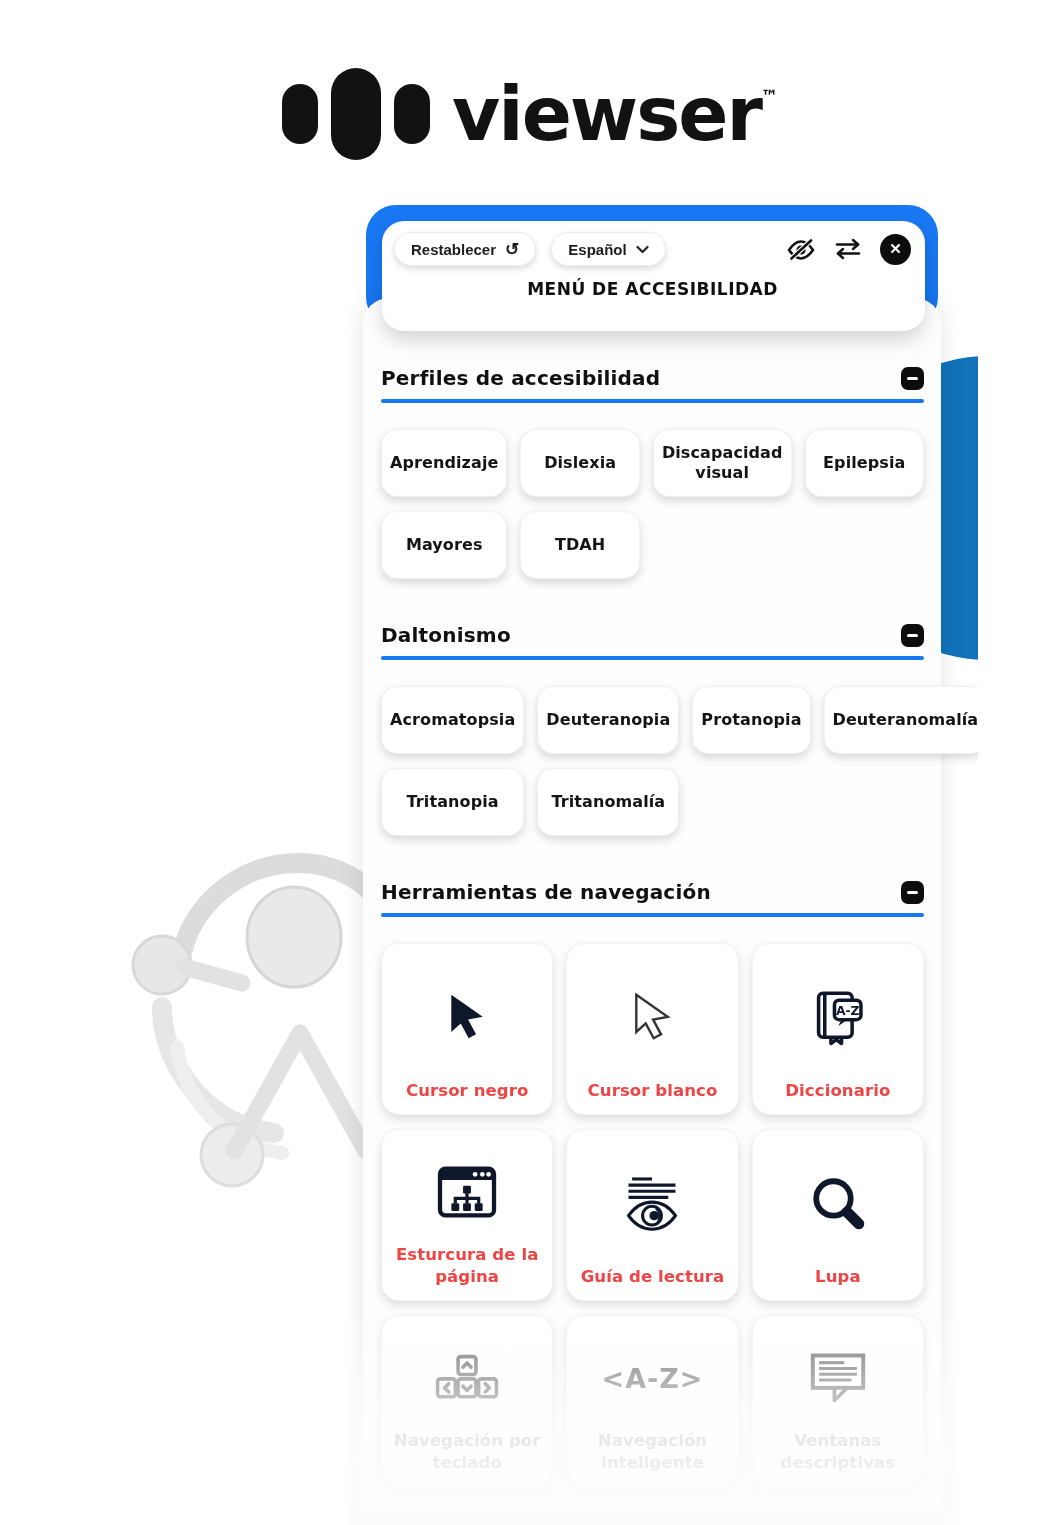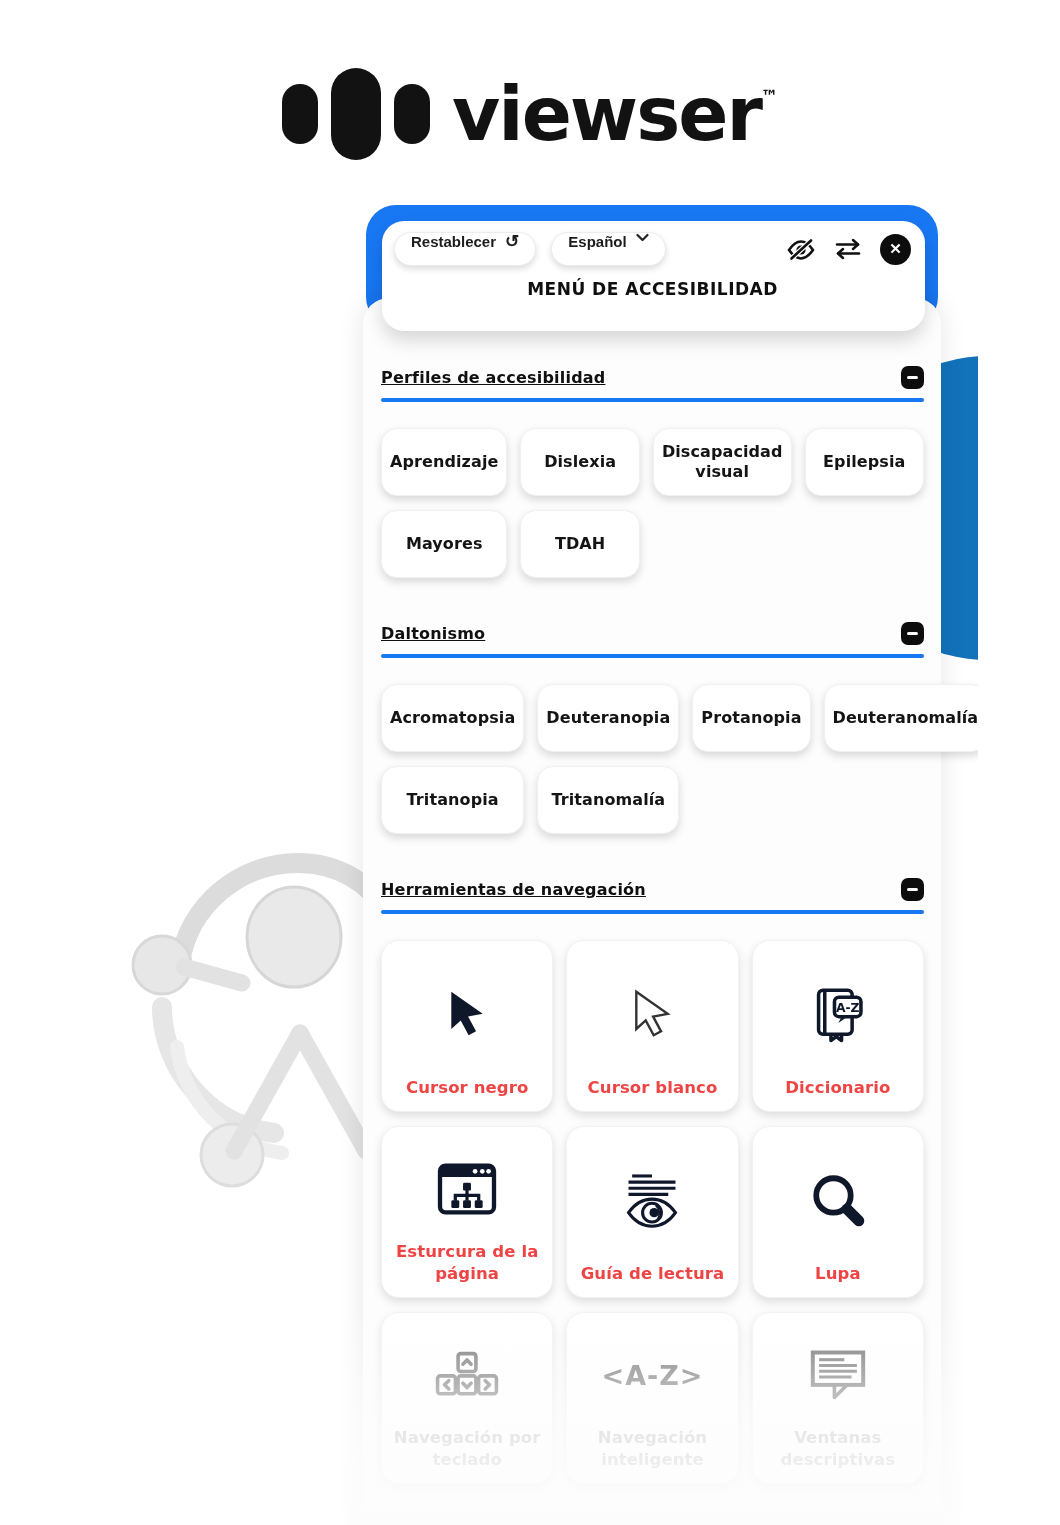--- a/index.html
+++ b/index.html
@@ -21,35 +21,35 @@
 
   
   .blue-frame{position:absolute;left:284px;top:205px;width:572px;height:122px;border-radius:30px;z-index:2;}
   .panel-body{position:absolute;left:281px;top:298px;width:578px;height:1227px;background:#fdfdfd;
       border-radius:26px 26px 0 0;box-shadow:0 0 26px rgba(0,0,0,0.10);z-index:2;
       padding:68px 17px 0 18px;box-sizing:border-box;}
   .title-card{position:absolute;left:300px;top:221px;width:543px;height:110px;background:#ffffff;
       border-radius:22px;box-shadow:0 10px 18px rgba(0,0,0,0.15);z-index:3;
       padding:11px 14px 0 12px;box-sizing:border-box;}
   .toolbar{display:flex;align-items:center;}
-  .tool-pill{display:inline-flex;align-items:flex-start;gap:9px;background:#fff;border:1px solid #ececec;
+  .tool-pill{display:inline-flex;align-items:center;gap:9px;background:#fff;border:1px solid #ececec;
       border-radius:17px;height:34px;padding:0 16px;font-size:15px;font-weight:600;color:#1c1c1c;
       box-shadow:0 3px 6px rgba(0,0,0,0.14);cursor:pointer;}
   .tool-pill + .tool-pill{margin-left:15px;}
   .reset-glyph{font-size:17px;font-weight:700;line-height:1;}
   .toolbar-right{margin-left:auto;display:flex;align-items:center;gap:17px;}
   .icon-btn{background:none;border:none;padding:0;cursor:pointer;display:flex;align-items:center;}
   .close-btn{width:31px;height:31px;border-radius:50%;background:#0d0d0d;color:#fff;display:flex;
       align-items:center;justify-content:center;font-size:15px;font-weight:800;border:none;cursor:pointer;}
   .menu-title{margin-top:13px;text-align:center;font-size:17px;font-weight:800;letter-spacing:0.5px;color:#0f0f0f;}
 
   
   .section{margin-bottom:44px;}
   .section-head{display:flex;align-items:center;justify-content:space-between;}
-  .section-title{font-size:16px;font-weight:700;letter-spacing:0.2px;color:#101010;text-decoration:underline;}
+  .section-title{font-size:20px;font-weight:700;letter-spacing:0.2px;color:#101010;}
   .collapse-btn{width:23px;height:23px;background:#0d0d0d;border:none;border-radius:7px;cursor:pointer;
       display:flex;align-items:center;justify-content:center;padding:0;}
   .collapse-btn::after{content:"";width:11px;height:3px;background:#fff;border-radius:2px;}
   .section-rule{height:4px;border-radius:2px;margin-top:9px;}
 
   .btn-grid{display:grid;grid-template-columns:repeat(4,1fr);gap:14px 13px;margin-top:26px;}
   .opt-btn{background:#fff;border:1px solid #f1f1f1;border-radius:16px;min-height:68px;display:flex;
       align-items:center;justify-content:center;text-align:center;font-size:16px;font-weight:700;
       color:#141414;box-shadow:0 4px 9px rgba(0,0,0,0.15);cursor:pointer;padding:6px 8px;
       font-family:"DejaVu Sans","Liberation Sans",sans-serif;letter-spacing:0.1px;line-height:1.25;}

